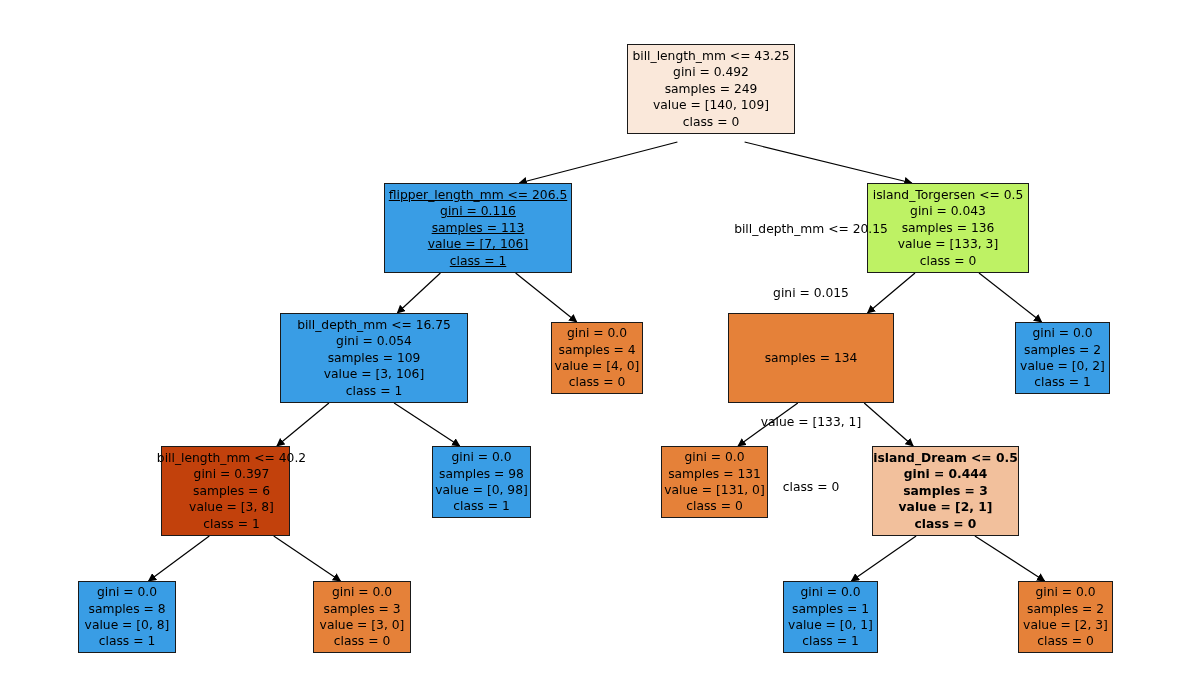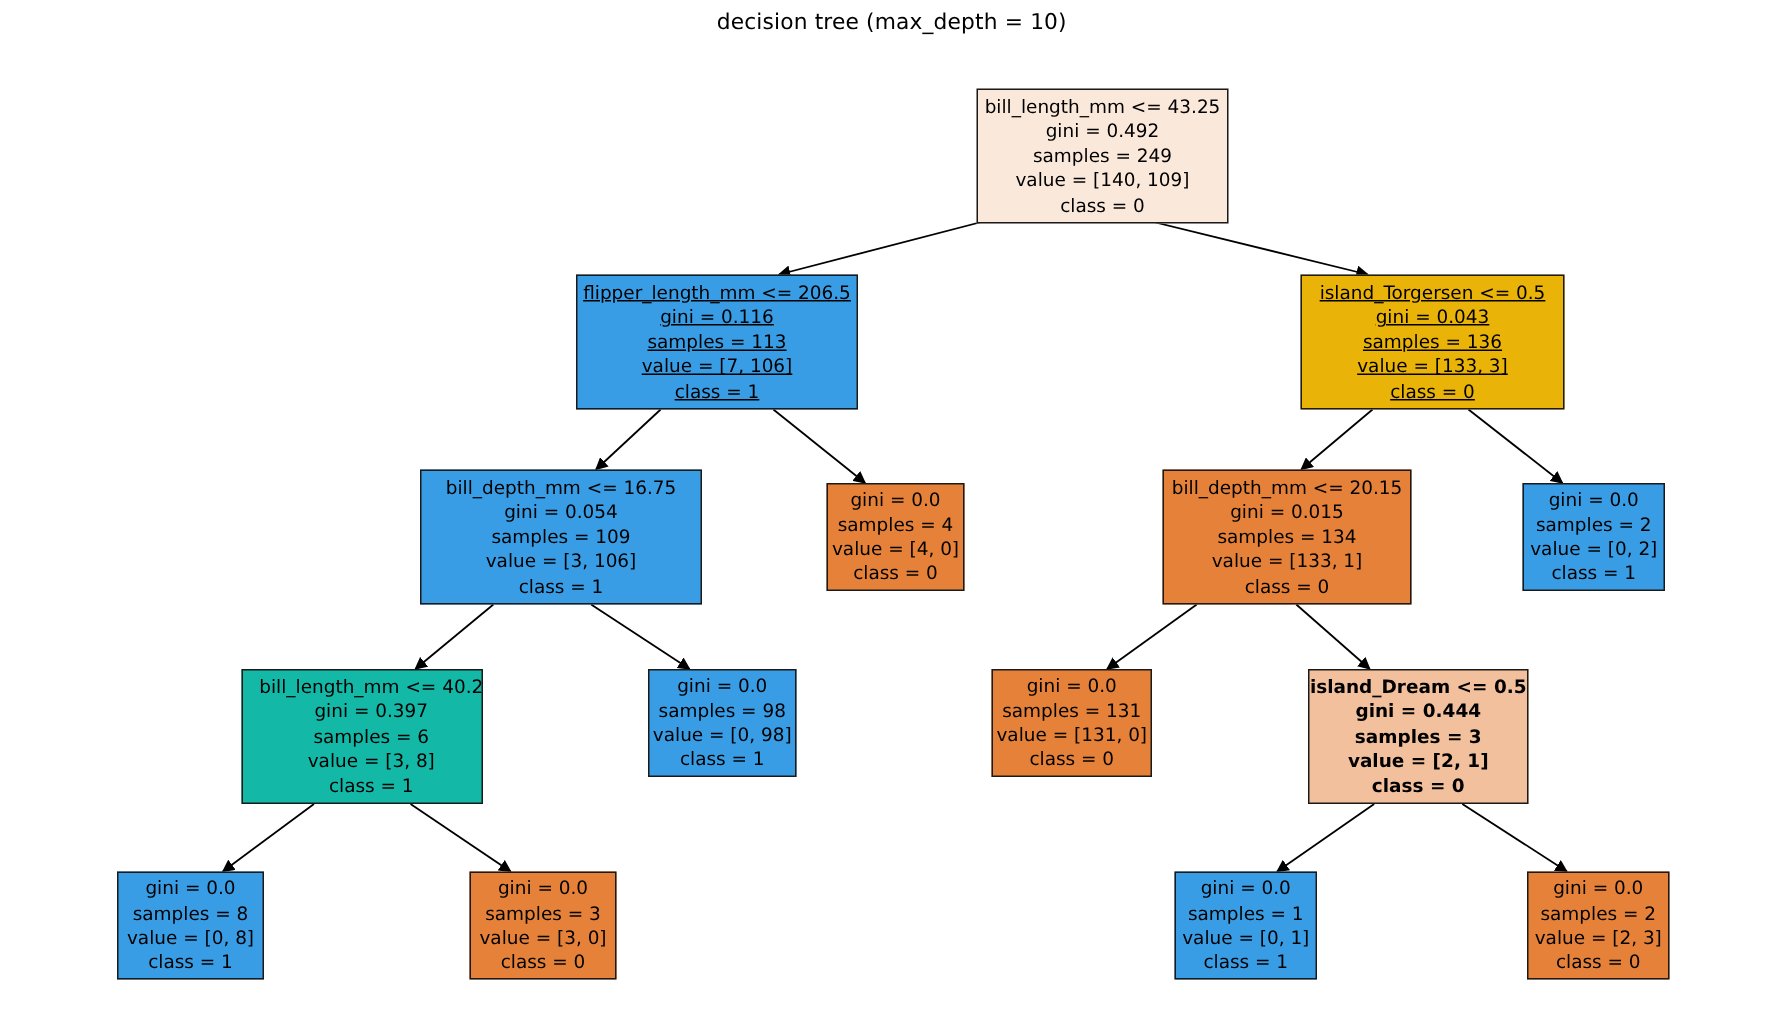--- a/index.html
+++ b/index.html
@@ -46,21 +46,20 @@
     color: #000000;
     white-space: nowrap;
     padding: 2px 6px;
   }
   .node .ln { display: block; text-align: center; }
 </style>
 </head>
 <body>
 
 <div id="canvas">
-  <div id="title">decision tree (max_depth = 10)</div>
   <svg id="edges" viewBox="0 0 1189 690">
       <defs>
         <marker id="arrow" viewBox="0 0 10 10" refX="9" refY="5" markerWidth="7" markerHeight="7" orient="auto-start-reverse">
           <path d="M 0 0 L 10 5 L 0 10 z" fill="#000000"></path>
         </marker>
       </defs>
       <line x1="677.4" y1="142" x2="519.36" y2="183" stroke="#000000" stroke-width="1.2" marker-end="url(#arrow)"></line>
       <line x1="744.6" y1="142" x2="911.8" y2="183" stroke="#000000" stroke-width="1.2" marker-end="url(#arrow)"></line>
       <line x1="440.4" y1="273" x2="397.36" y2="313" stroke="#000000" stroke-width="1.2" marker-end="url(#arrow)"></line>
       <line x1="515.6" y1="273" x2="576.76" y2="322" stroke="#000000" stroke-width="1.2" marker-end="url(#arrow)"></line>
@@ -69,68 +68,68 @@
       <line x1="328.9" y1="403" x2="276.92" y2="446" stroke="#000000" stroke-width="1.2" marker-end="url(#arrow)"></line>
       <line x1="394.1" y1="403" x2="459.72" y2="446" stroke="#000000" stroke-width="1.2" marker-end="url(#arrow)"></line>
       <line x1="797.8" y1="403" x2="738.04" y2="446" stroke="#000000" stroke-width="1.2" marker-end="url(#arrow)"></line>
       <line x1="864.2" y1="403" x2="913.16" y2="446" stroke="#000000" stroke-width="1.2" marker-end="url(#arrow)"></line>
       <line x1="209.3" y1="536" x2="148.56" y2="581" stroke="#000000" stroke-width="1.2" marker-end="url(#arrow)"></line>
       <line x1="273.7" y1="536" x2="340.44" y2="581" stroke="#000000" stroke-width="1.2" marker-end="url(#arrow)"></line>
       <line x1="916.1" y1="536" x2="851.4" y2="581" stroke="#000000" stroke-width="1.2" marker-end="url(#arrow)"></line>
       <line x1="974.9" y1="536" x2="1044.6" y2="581" stroke="#000000" stroke-width="1.2" marker-end="url(#arrow)"></line>
     </svg>
   <div id="nodes-layer">
-      <div class="node" style="left: 627px; top: 59px; width: 168px; height: 90px; background: rgb(250, 232, 218); border-color: rgb(26, 26, 26); margin-left: 24px;">
+      <div class="node" style="left: 627px; top: 44px; width: 168px; height: 90px; background: rgb(250, 232, 218); border-color: rgb(26, 26, 26);">
         <span class="ln">bill_length_mm &lt;= 43.25</span>
         <span class="ln">gini = 0.492</span>
         <span class="ln">samples = 249</span>
         <span class="ln">value = [140, 109]</span>
         <span class="ln">class = 0</span>
       </div>
       <div class="node" style="left: 384px; top: 183px; width: 188px; height: 90px; background: rgb(57, 157, 229); border-color: rgb(26, 26, 26); text-decoration: underline;">
         <span class="ln">flipper_length_mm &lt;= 206.5</span>
         <span class="ln">gini = 0.116</span>
         <span class="ln">samples = 113</span>
         <span class="ln">value = [7, 106]</span>
         <span class="ln">class = 1</span>
       </div>
-      <div class="node" style="left: 867px; top: 183px; width: 176px; height: 90px; background: #eab308; border-color: rgb(26, 26, 26); text-decoration: underline;">
+      <div class="node" style="left: 867px; top: 183px; width: 162px; height: 90px; background: #bef264; border-color: rgb(26, 26, 26);">
         <span class="ln">island_Torgersen &lt;= 0.5</span>
         <span class="ln">gini = 0.043</span>
         <span class="ln">samples = 136</span>
         <span class="ln">value = [133, 3]</span>
         <span class="ln">class = 0</span>
       </div>
       <div class="node" style="left: 280px; top: 313px; width: 188px; height: 90px; background: rgb(57, 157, 229); border-color: rgb(26, 26, 26);">
         <span class="ln">bill_depth_mm &lt;= 16.75</span>
         <span class="ln">gini = 0.054</span>
         <span class="ln">samples = 109</span>
         <span class="ln">value = [3, 106]</span>
         <span class="ln">class = 1</span>
       </div>
       <div class="node" style="left: 551px; top: 322px; width: 92px; height: 72px; background: rgb(229, 129, 57); border-color: rgb(26, 26, 26);">
         <span class="ln">gini = 0.0</span>
         <span class="ln">samples = 4</span>
         <span class="ln">value = [4, 0]</span>
         <span class="ln">class = 0</span>
       </div>
-      <div class="node" style="left: 775px; top: 313px; width: 166px; height: 90px; background: rgb(229, 129, 57); border-color: rgb(26, 26, 26);">
+      <div class="node" style="left: 728px; top: 313px; width: 166px; height: 90px; background: rgb(229, 129, 57); border-color: rgb(26, 26, 26); gap: 48px;">
         <span class="ln">bill_depth_mm &lt;= 20.15</span>
         <span class="ln">gini = 0.015</span>
         <span class="ln">samples = 134</span>
         <span class="ln">value = [133, 1]</span>
         <span class="ln">class = 0</span>
       </div>
       <div class="node" style="left: 1015px; top: 322px; width: 95px; height: 72px; background: rgb(57, 157, 229); border-color: rgb(26, 26, 26);">
         <span class="ln">gini = 0.0</span>
         <span class="ln">samples = 2</span>
         <span class="ln">value = [0, 2]</span>
         <span class="ln">class = 1</span>
       </div>
-      <div class="node" style="left: 161px; top: 446px; width: 161px; height: 90px; background: #14b8a6; border-color: rgb(26, 26, 26); padding-left: 18px;">
+      <div class="node" style="left: 161px; top: 446px; width: 129px; height: 90px; background: #c2410c; border-color: rgb(26, 26, 26); padding-left: 18px;">
         <span class="ln">bill_length_mm &lt;= 40.2</span>
         <span class="ln">gini = 0.397</span>
         <span class="ln">samples = 6</span>
         <span class="ln">value = [3, 8]</span>
         <span class="ln">class = 1</span>
       </div>
       <div class="node" style="left: 432px; top: 446px; width: 99px; height: 72px; background: rgb(57, 157, 229); border-color: rgb(26, 26, 26);">
         <span class="ln">gini = 0.0</span>
         <span class="ln">samples = 98</span>
         <span class="ln">value = [0, 98]</span>

